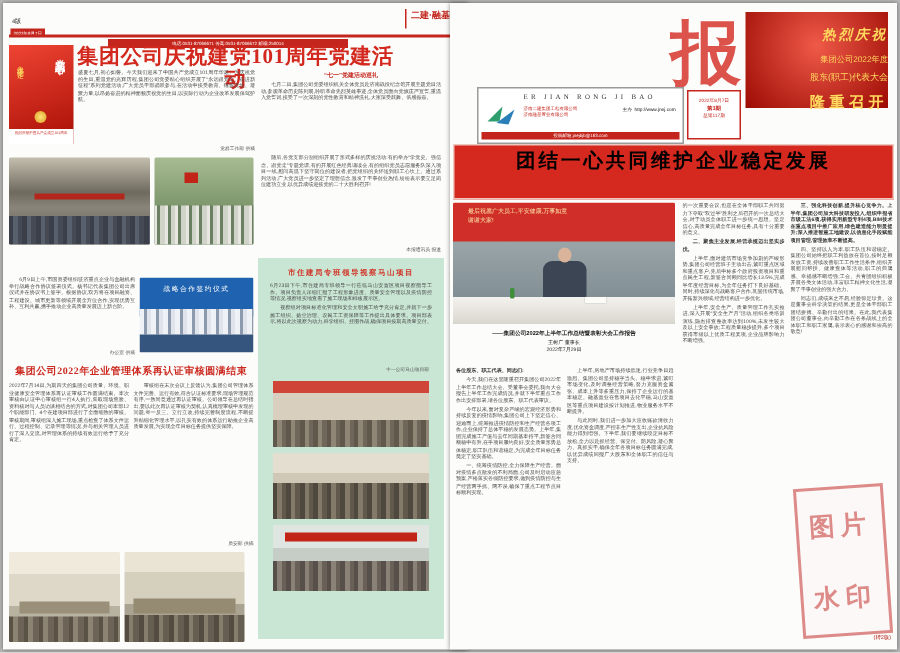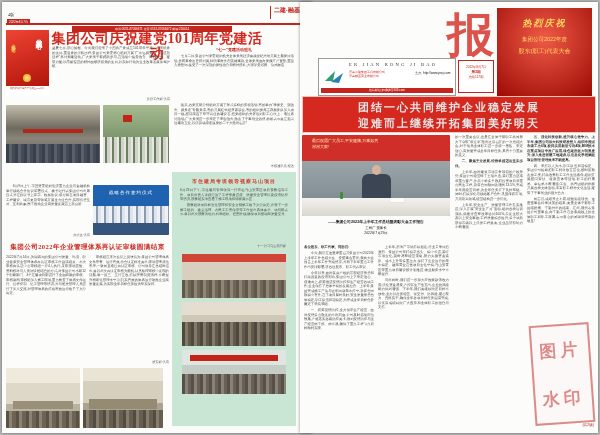--- a/index.html
+++ b/index.html
@@ -36,36 +36,36 @@
   .a3title{left:4px;top:241px;width:163px;text-align:center;font-size:6.6px;font-weight:bold;color:#cc2a20;letter-spacing:.4px;font-family:"Liberation Serif",serif;}
   
   .green{left:170px;top:170px;width:124px;height:254px;background:#c9e6d4;}
   .green .gtitle{position:absolute;left:0;right:0;top:6px;text-align:center;color:#d2382c;font-weight:bold;font-size:5px;letter-spacing:1px;}
   .green .gbody{position:absolute;left:8px;top:16px;width:108px;height:58px;}
   .green .gsig{position:absolute;right:10px;top:72px;font-size:3.2px;color:#555;}
   .gph{position:absolute;left:10px;width:104px;height:44px;overflow:hidden;}
   
   .rp-title{left:8px;top:12px;font-size:31px;font-weight:bold;color:#d2281e;font-family:"Liberation Serif",serif;letter-spacing:-1px;}
   .rp-bao{left:147px;top:2px;font-size:47px;font-weight:bold;color:rgba(210,40,30,.8);font-family:"Liberation Serif",serif;}
-  .celeb{left:197px;top:6px;width:95px;height:88px;background:radial-gradient(circle at 50% 35%,#ef5a48,#9c0a03);text-align:center;color:#ffd95e;}
+  .celeb{left:197px;top:6px;width:95px;height:64px;background:radial-gradient(circle at 50% 35%,#ef5a48,#9c0a03);text-align:right;color:#ffd95e;}
   .celeb .c1{font-size:9px;font-weight:bold;font-style:italic;margin-top:9px;letter-spacing:2px;}
   .celeb .c2{font-size:5.5px;margin-top:6px;}
   .celeb .c3{font-size:6px;margin-top:4px;}
   .celeb .c4{font-size:10px;font-weight:bold;letter-spacing:3px;margin-top:5px;}
   .infobox{left:18px;top:56px;width:136px;height:36px;background:#fff;border:1px solid #9a9a9a;}
   .infobox .py{position:absolute;left:30px;top:3px;font-size:4.6px;letter-spacing:2.2px;color:#333;font-family:"Liberation Serif",serif;}
   .infobox .orgs{position:absolute;left:30px;top:11px;font-size:3px;line-height:4px;color:#c4261d;}
   .infobox .host{position:absolute;left:96px;top:12px;font-size:3.2px;color:#333;}
   .infobox .web{position:absolute;left:104px;top:12px;font-size:3.2px;color:#111;}
   .infobox .mail{position:absolute;left:2px;right:2px;bottom:2px;height:5.5px;background:#c4261d;color:#fff;font-size:3px;line-height:5.5px;text-align:center;}
   .logo{position:absolute;left:4px;top:8px;width:22px;height:18px;}
   .datebox{left:158px;top:58px;width:36px;height:33px;border:1px solid #c4261d;background:#fff;text-align:center;color:#c4261d;font-size:3.2px;line-height:5px;padding-top:4px;box-sizing:border-box;}
   .datebox .b{font-weight:bold;font-size:3.6px;}
   .rbanner{left:2px;top:94px;width:294px;height:37px;background:#d5281e;border:1px solid #eec7bf;box-sizing:border-box;text-align:center;}
-  .rbanner div{color:#e5e5e5;font-weight:bold;font-size:11px;line-height:16px;letter-spacing:2px;font-family:"Liberation Serif",serif;white-space:nowrap;}
+  .rbanner div{color:#000000;font-weight:bold;font-size:13px;line-height:16px;letter-spacing:2px;font-family:"Liberation Serif",serif;white-space:nowrap;}
   .rbanner div:first-child{margin-top:2px;}
   
   .spk{left:2px;top:133px;width:148px;height:81px;}
   .spk .screen{position:absolute;top:0;left:0;right:0;height:26px;background:#cf2f28;color:#ffe9b0;font-size:4px;line-height:6px;padding:3px 0 0 10px;}
   .spk .wall{position:absolute;top:26px;left:0;right:0;bottom:0;background:linear-gradient(#9aa5a8,#76848a);}
   .spk .head{position:absolute;left:70px;top:30px;width:9px;height:10px;border-radius:50%;background:#d9b49a;}
   .spk .body{position:absolute;left:60px;top:39px;width:29px;height:24px;border-radius:6px 6px 0 0;background:#3c4554;}
   .spk .table{position:absolute;left:0;right:0;bottom:0;height:18px;background:linear-gradient(#f4f2ee,#d9d6cf);}
   .spk .paper{position:absolute;left:88px;bottom:14px;width:14px;height:4px;background:#fbfbf8;box-shadow:0 0 1px #999;}
   .spk .bottle{position:absolute;left:38px;bottom:17px;width:3px;height:7px;background:#3f8f3a;border-radius:1px;}
@@ -176,20 +176,21 @@
 </div>
 
 <div class="page" id="pageR">
 
   <div class="abs rp-bao">报</div>
 
   <div class="abs celeb">
     <div class="c1">热烈庆祝</div>
     <div class="c2">集团公司2022年度</div>
     <div class="c3">股东(职工)代表大会</div>
+    <div class="c4">隆重召开</div>
   </div>
 
   <div class="abs infobox">
     <svg class="logo" viewBox="0 0 22 18">
       <path d="M2 14 L12 4 L10 14 Z" fill="#2f9e6e"></path>
       <path d="M8 15 L20 6 L16 16 Z" fill="#2b7fb8"></path>
     </svg>
     <div class="py">ER JIAN RONG JI BAO</div>
     <div class="orgs">
       <div>济南二建集团工程有限公司</div>
@@ -201,21 +202,20 @@
   </div>
 
   <div class="abs datebox">
     <div>2022年8月7日</div>
     <div class="b">第3期</div>
     <div>总第117期</div>
   </div>
 
   <div class="abs rbanner">
     <div>团结一心共同维护企业稳定发展</div>
-    <div>迎难而上继续开拓集团美好明天</div>
   </div>
 
   <div class="abs spk ph">
     <div class="screen">
       <div>最后祝愿广大员工,平安健康,万事如意</div>
       <div>谢谢大家!</div>
     </div>
     <div class="wall"></div>
     <div class="body"></div>
     <div class="head"></div>

